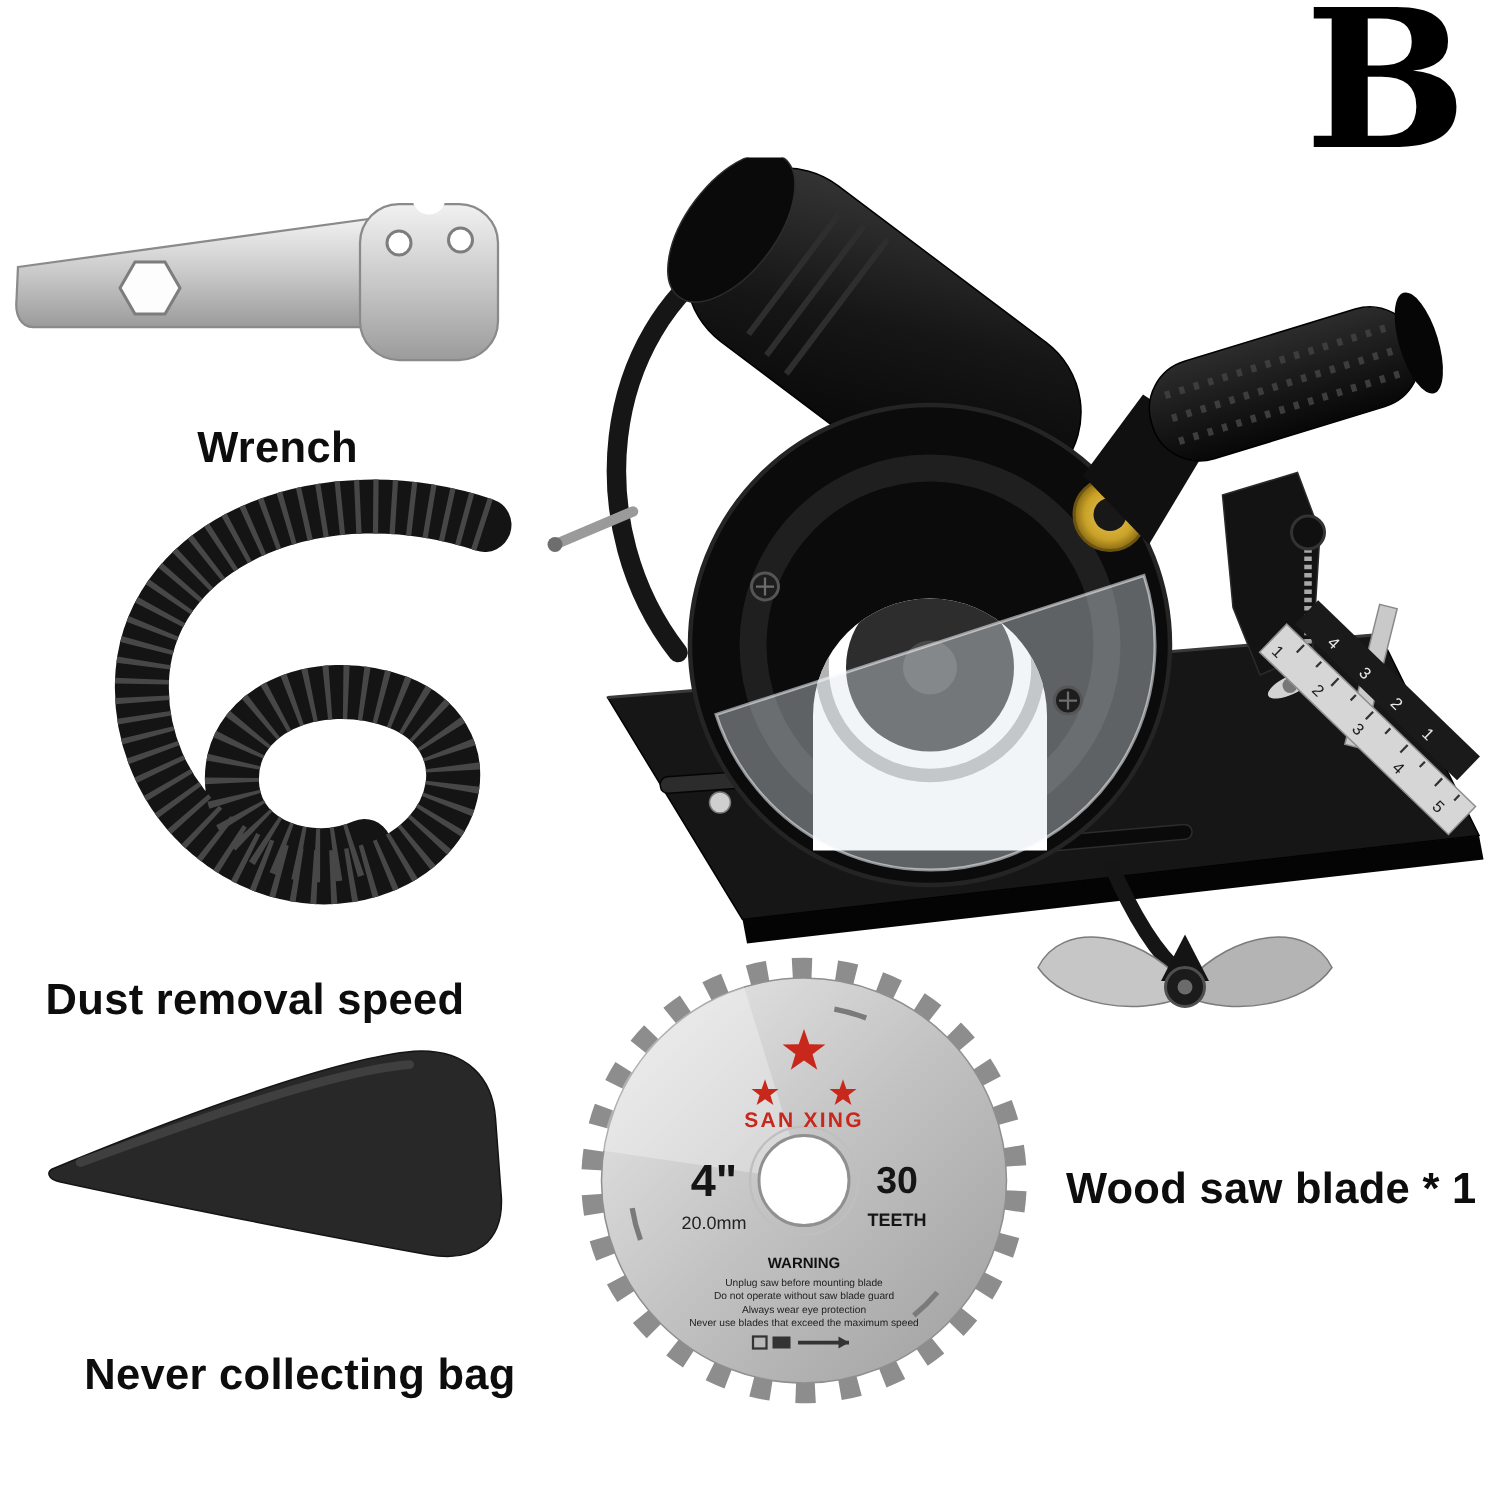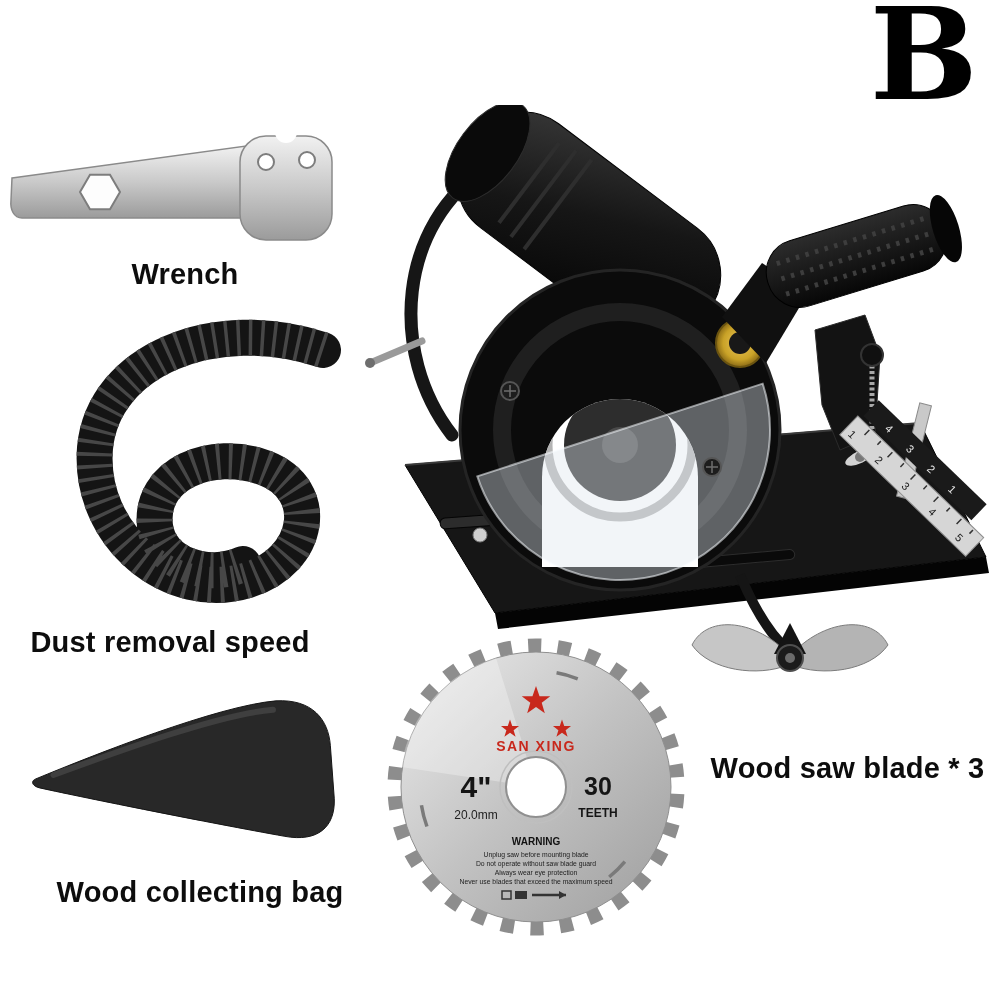--- a/index.html
+++ b/index.html
@@ -2,21 +2,21 @@
 <html><head>
 <meta charset="utf-8">
 <style>
   html,body{margin:0;padding:0;background:#fff;}
   .canvas{position:relative;width:1000px;height:1000px;background:#ffffff;overflow:hidden;
           font-family:"Liberation Sans",sans-serif;}
   .abs{position:absolute;}
   .variant{position:absolute;top:-22px;right:22px;font-family:"DejaVu Serif",serif;
            font-weight:700;font-size:128px;color:#000;line-height:1.2;}
   .label{position:absolute;color:#0d0d0d;font-size:29px;font-weight:600;text-align:center;
-         letter-spacing:.2px;}
+         letter-spacing:.2px;margin-top:25px;}
   .label-wrench{left:55px;top:258px;width:260px;}
   .label-pipe{left:5px;top:626px;width:330px;}
   .label-bag{left:25px;top:876px;width:350px;}
   .label-blade{left:695px;top:752px;width:305px;font-weight:700;}
   .wrench-svg{left:8px;top:120px;width:330px;height:140px;}
   .hose-svg{left:45px;top:312px;width:300px;height:310px;}
   .bag-svg{left:22px;top:688px;width:320px;height:178px;}
   .tool-svg{left:360px;top:105px;width:632px;height:600px;}
   .blade-svg{left:385px;top:636px;width:302px;height:302px;}
   svg{display:block;}
@@ -55,21 +55,21 @@
     </g>
   </svg>
   <div class="label label-pipe">Dust removal speed</div>
 
   <svg class="abs bag-svg" viewBox="0 0 320 180">
     <g>
       <path d="M 12 92 C 70 68, 196 18, 255 13 C 292 11, 308 32, 310 58 L 314 112 C 315 141, 297 156, 264 150 C 186 136, 66 112, 16 101 C 8 99, 7 94, 12 92 Z" fill="#282828" stroke="#141414"></path>
       <path d="M 30 88 C 95 64, 200 26, 252 22" stroke="#3f3f3f" stroke-width="6" fill="none" stroke-linecap="round"></path>
     </g>
   </svg>
-  <div class="label label-bag">Wood collecting bag</div>
+  <div class="label label-bag">Never collecting bag</div>
 
   <svg class="abs tool-svg" viewBox="0 0 632 600">
     <defs>
       <linearGradient id="motorGrad" x1="0" y1="0" x2="1" y2="1">
         <stop offset="0" stop-color="#3a3a3a"></stop>
           <stop offset="0.45" stop-color="#161616"></stop>
           <stop offset="1" stop-color="#000000"></stop>
       </linearGradient>
       <linearGradient id="gripGrad" x1="0" y1="0" x2="0" y2="1">
         <stop offset="0" stop-color="#2c2c2c"></stop>
@@ -213,15 +213,15 @@
     <text y="88" text-anchor="middle" font-size="6.8" fill="#222">Always wear eye protection</text>
     <text y="97" text-anchor="middle" font-size="6.8" fill="#222">Never use blades that exceed the maximum speed</text>
 
     <g>
       <rect x="-34" y="104" width="9" height="8" fill="none" stroke="#333" stroke-width="1.5"></rect>
       <rect x="-21" y="104" width="12" height="8" fill="#333"></rect>
       <path d="M -4 108 H 30" stroke="#333" stroke-width="2.5"></path>
       <path d="M 30 108 l -7 -4 v 8 z" fill="#333"></path>
     </g>
   </svg>
-  <div class="label label-blade">Wood saw blade * 3</div>
+  <div class="label label-blade">Wood saw blade * 1</div>
 
 </div>
 
 </body></html>

